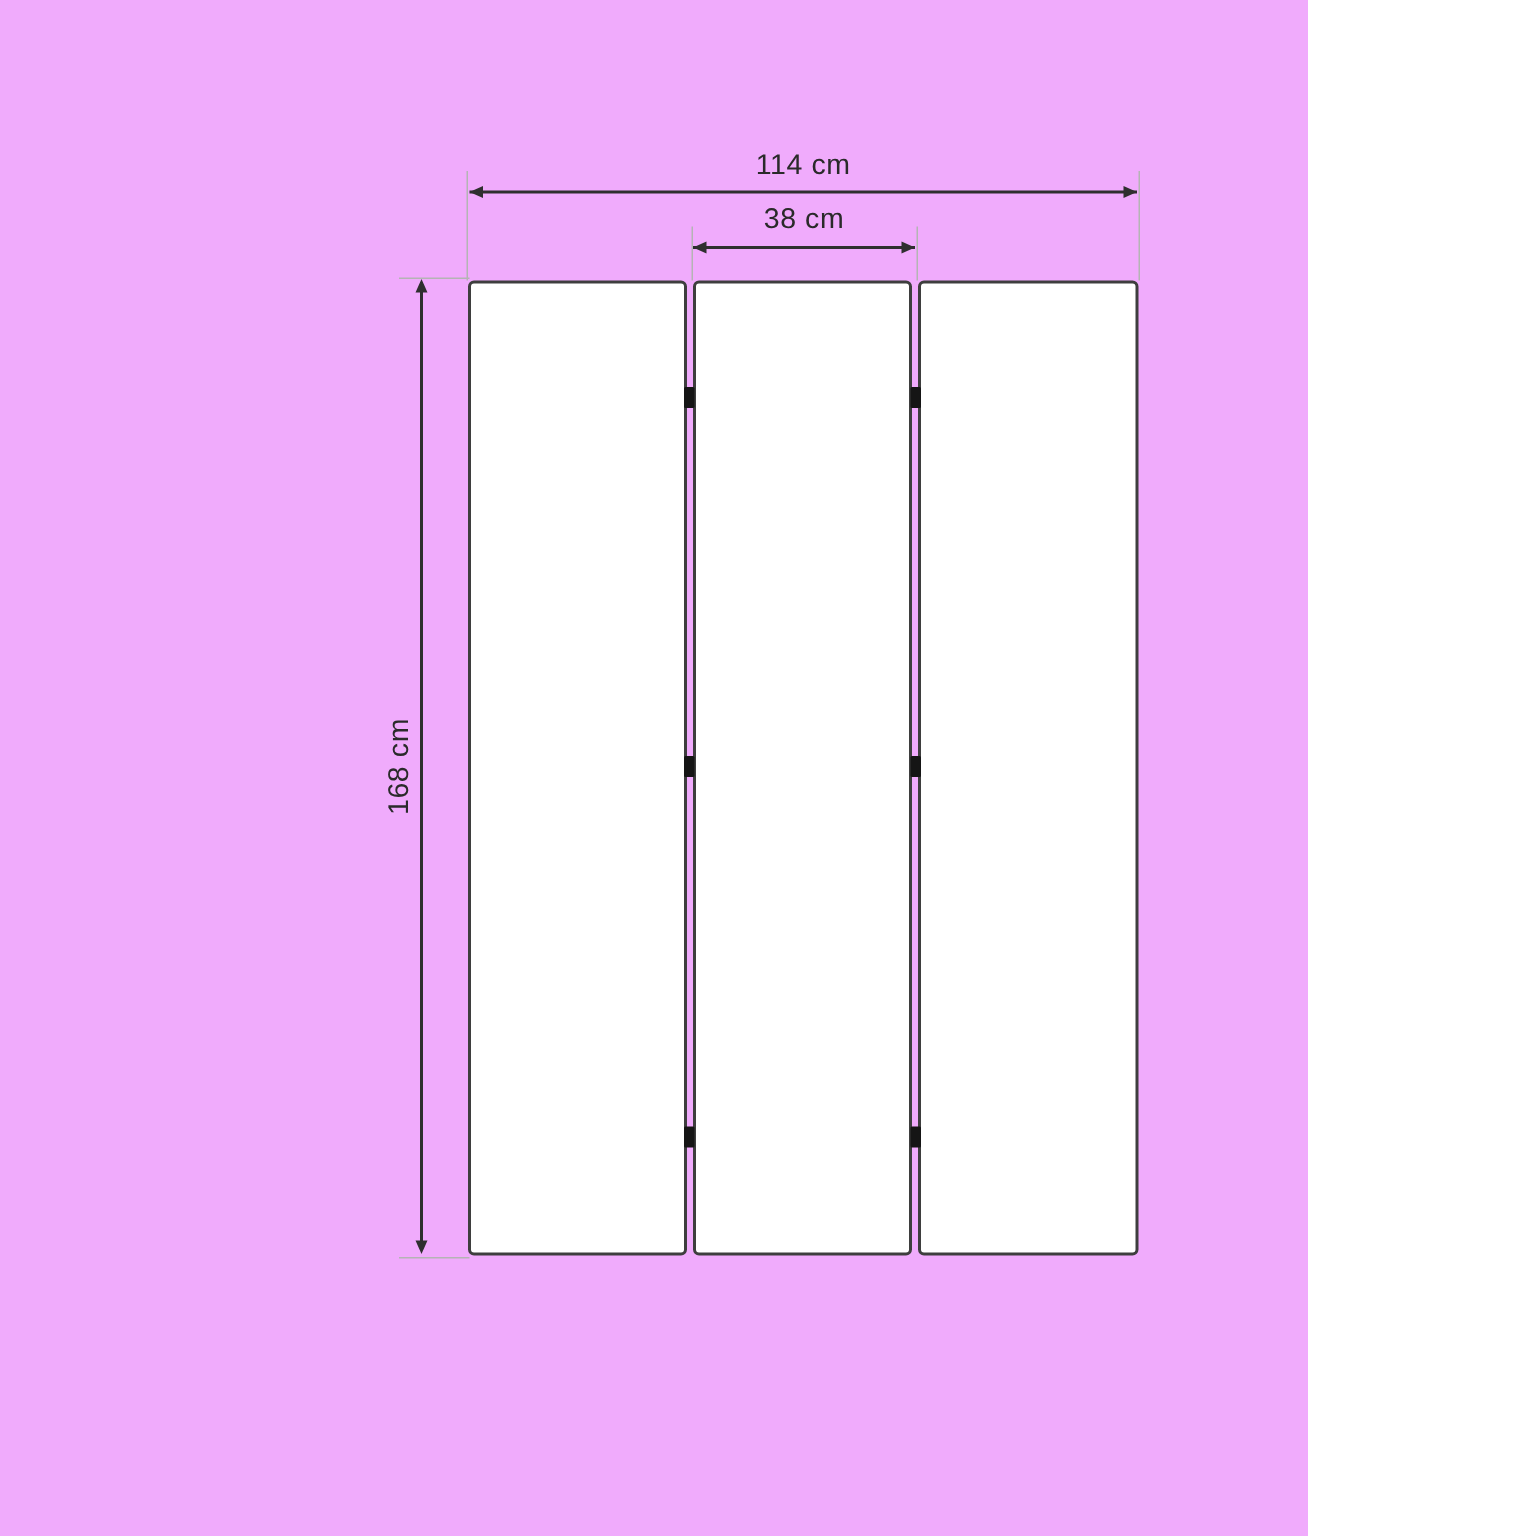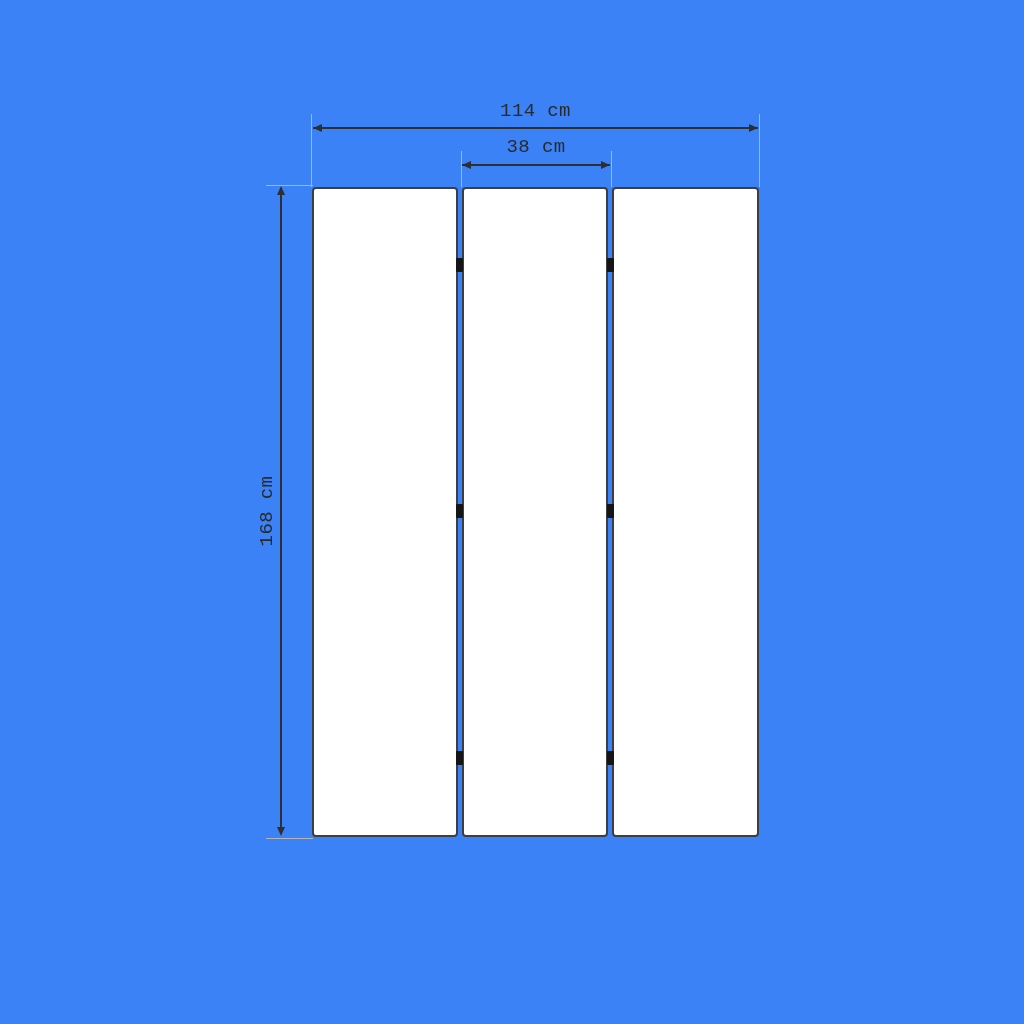--- a/index.html
+++ b/index.html
@@ -2,25 +2,25 @@
 <html><head>
 <meta charset="utf-8">
 <style>
   html, body {
     margin: 0;
     padding: 0;
     background: #ffffff;
   }
   .canvas {
     position: relative;
-    width: 1024px;
+    width: 872px;
     height: 1024px;
-    background: #3b82f6;
+    background: #f0abfc;
     overflow: hidden;
-    font-family: Liberation Mono, monospace;
+    font-family: Liberation Sans, sans-serif;
   }
 
   
   .panel {
     position: absolute;
     top: 187px;
     height: 650px;
     box-sizing: border-box;
     border: 2px solid #3e3e3e;
     border-radius: 4px;

